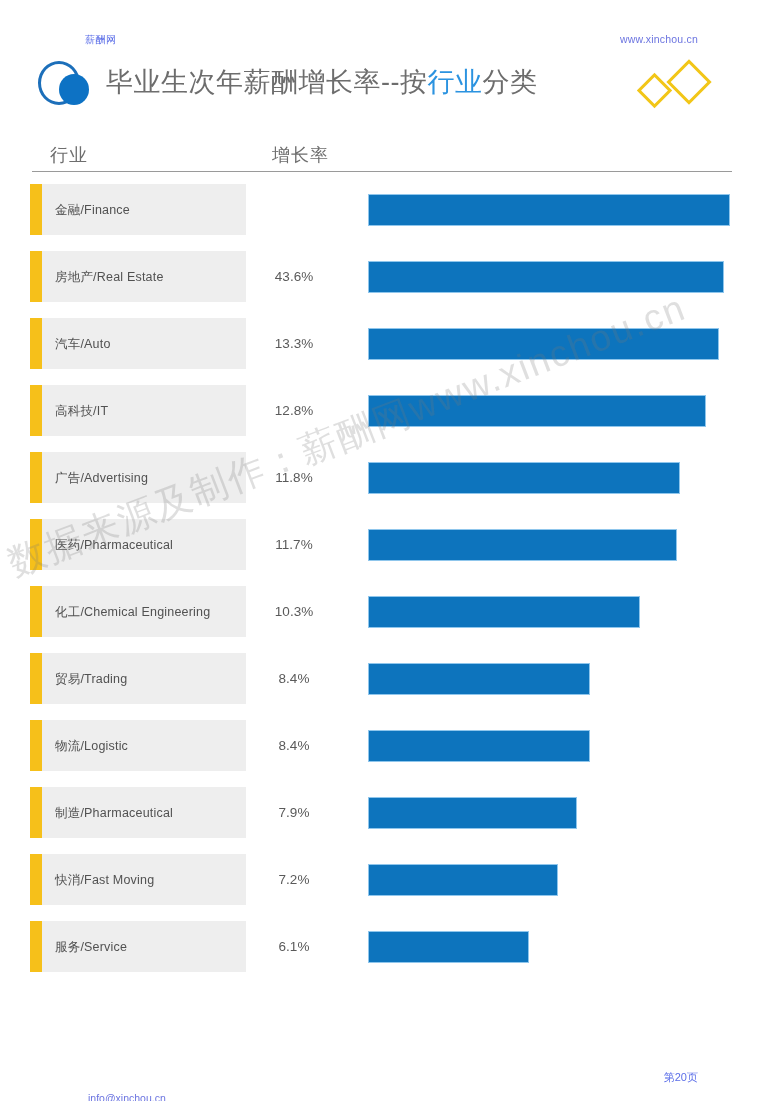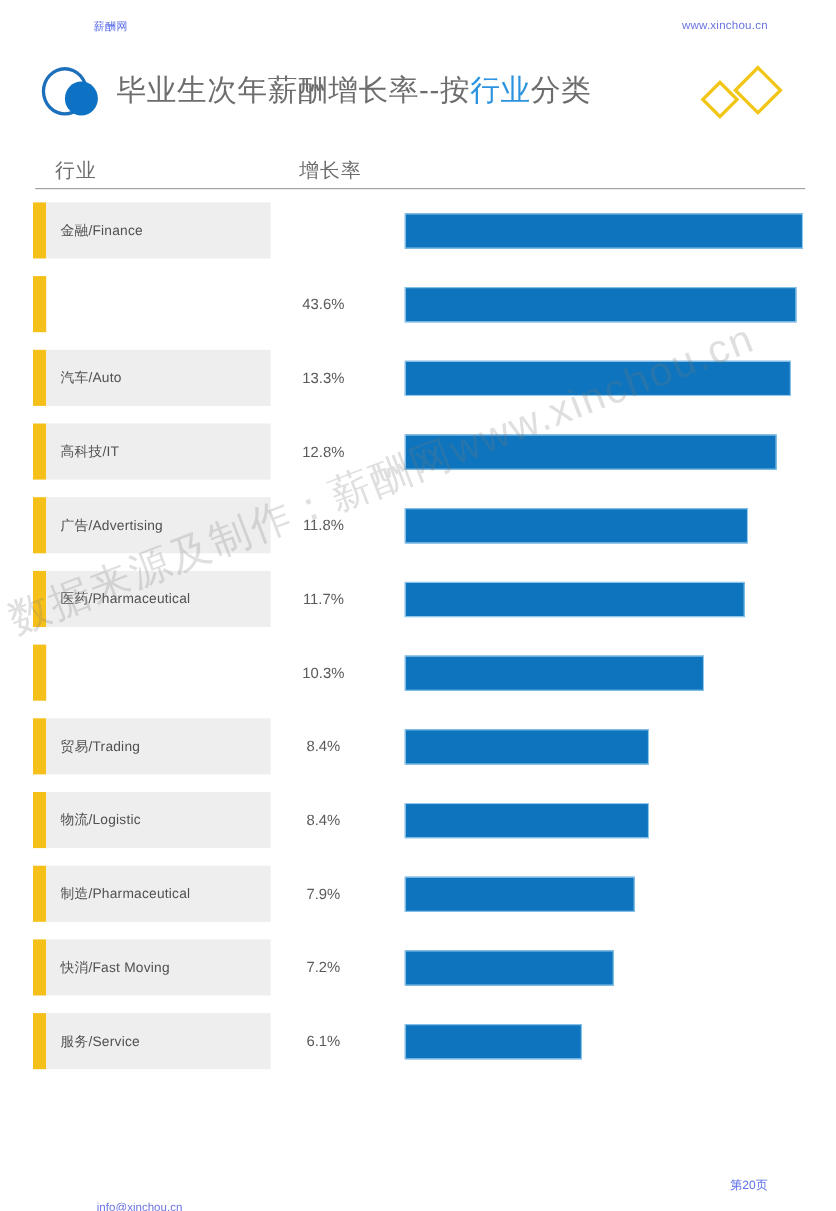--- a/index.html
+++ b/index.html
@@ -9,21 +9,21 @@
   }
   body {
     width: 760px; height: 1101px;
     position: relative;
     font-family: "Liberation Sans", "DejaVu Sans", sans-serif;
     overflow: hidden;
   }
 
   
   .topbar {
-    position: absolute; top: 0; left: 0;
+    position: absolute; top: 16px; left: 0;
     width: 760px; height: 42px;
   }
   .brand-mini {
     position: absolute; left: 85px; top: 17px;
     font-size: 10px; color: #5b6ee8; letter-spacing: .5px;
     white-space: nowrap;
   }
   .brand-url {
     position: absolute; right: 62px; top: 17px;
     font-size: 10.5px; color: #6b74e0; letter-spacing: .2px;
@@ -183,20 +183,23 @@
       <div class="accent-bar"></div>
       <div class="label-cell">
         <div class="label-text">金融/Finance</div>
       </div>
       <div class="bar-track">
         <div class="bar" style="width: 361.68px; background: rgb(13, 116, 189);"></div>
       </div>
     </div>
     <div class="row">
       <div class="accent-bar"></div>
+      <div class="label-cell">
+        <div class="label-text">房地产/Real Estate</div>
+      </div>
       <div class="pct">43.6%</div>
       <div class="bar-track">
         <div class="bar" style="width: 356.4px; background: rgb(13, 116, 189);"></div>
       </div>
     </div>
     <div class="row">
       <div class="accent-bar"></div>
       <div class="label-cell">
         <div class="label-text">汽车/Auto</div>
       </div>
@@ -230,20 +233,23 @@
       <div class="label-cell">
         <div class="label-text">医药/Pharmaceutical</div>
       </div>
       <div class="pct">11.7%</div>
       <div class="bar-track">
         <div class="bar" style="width: 308.88px; background: rgb(13, 116, 189);"></div>
       </div>
     </div>
     <div class="row">
       <div class="accent-bar"></div>
+      <div class="label-cell">
+        <div class="label-text">化工/Chemical Engineering</div>
+      </div>
       <div class="pct">10.3%</div>
       <div class="bar-track">
         <div class="bar" style="width: 271.92px; background: rgb(13, 116, 189);"></div>
       </div>
     </div>
     <div class="row">
       <div class="accent-bar"></div>
       <div class="label-cell">
         <div class="label-text">贸易/Trading</div>
       </div>

